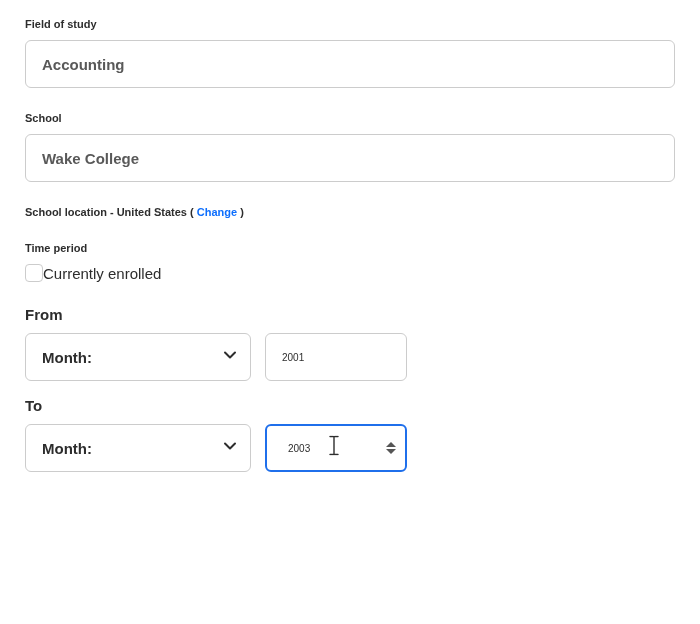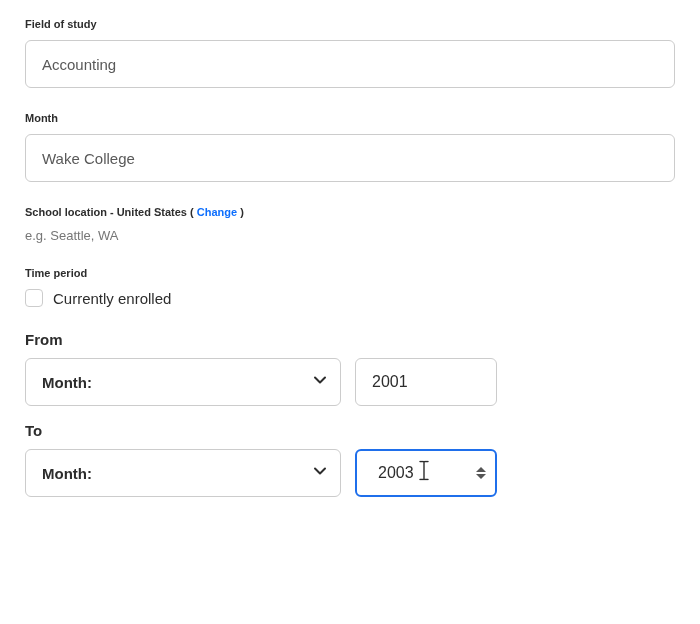--- a/index.html
+++ b/index.html
@@ -40,25 +40,25 @@
     .text-input {
       width: 100%;
       height: 48px;
       border: 1px solid #ccc;
       border-radius: 6px;
       padding: 0 16px;
       font-size: 15px;
       color: #595959;
       background: #fff;
       outline: none;
+      font-weight: bold;
     }
     .checkbox-row {
       display: flex;
       align-items: center;
-      gap: 10px;
       margin-top: 8px;
     }
     .checkbox {
       width: 18px;
       height: 18px;
       border: 1px solid #ccc;
       border-radius: 4px;
       background: #fff;
       cursor: pointer;
       flex-shrink: 0;
@@ -75,21 +75,21 @@
       font-weight: 700;
       color: #2d2d2d;
       margin-bottom: 10px;
     }
     .date-row {
       display: flex;
       gap: 14px;
     }
     .select-wrap {
       position: relative;
-      width: 316px;
+      width: 226px;
     }
     .select {
       width: 100%;
       height: 48px;
       border: 1px solid #ccc;
       border-radius: 6px;
       padding: 0 16px;
       font-size: 15px;
       font-weight: 700;
       color: #2d2d2d;
@@ -108,21 +108,21 @@
     .year-wrap {
       position: relative;
       width: 142px;
     }
     .year-input {
       width: 100%;
       height: 48px;
       border: 1px solid #ccc;
       border-radius: 6px;
       padding: 0 16px;
-      font-size: 16px;
+      font-size: 10px;
       color: #2d2d2d;
       background: #fff;
       outline: none;
     }
     .year-input.focused {
       border: 2px solid #1f6feb;
       padding: 0 21px;
     }
     .stepper {
       position: absolute;
@@ -164,29 +164,28 @@
   </style>
 </head>
 <body>
 
 <div class="form-group">
   <label class="label">Field of study</label>
   <input type="text" class="text-input" value="Accounting" style="">
 </div>
 
 <div class="form-group">
-  <label class="label">Month</label>
+  <label class="label">School</label>
   <input type="text" class="text-input" value="Wake College" style="">
 </div>
 
 <div class="form-group">
   <label class="label tight">
     <span>School location - United States ( </span><a class="change-link">Change</a><span> )</span>
   </label>
-  <div class="hint">e.g. Seattle, WA</div>
 </div>
 
 <div class="form-group">
   <label class="label">Time period</label>
   <div class="checkbox-row">
     <div class="checkbox"></div>
     <span class="checkbox-label">Currently enrolled</span>
   </div>
 </div>
 

